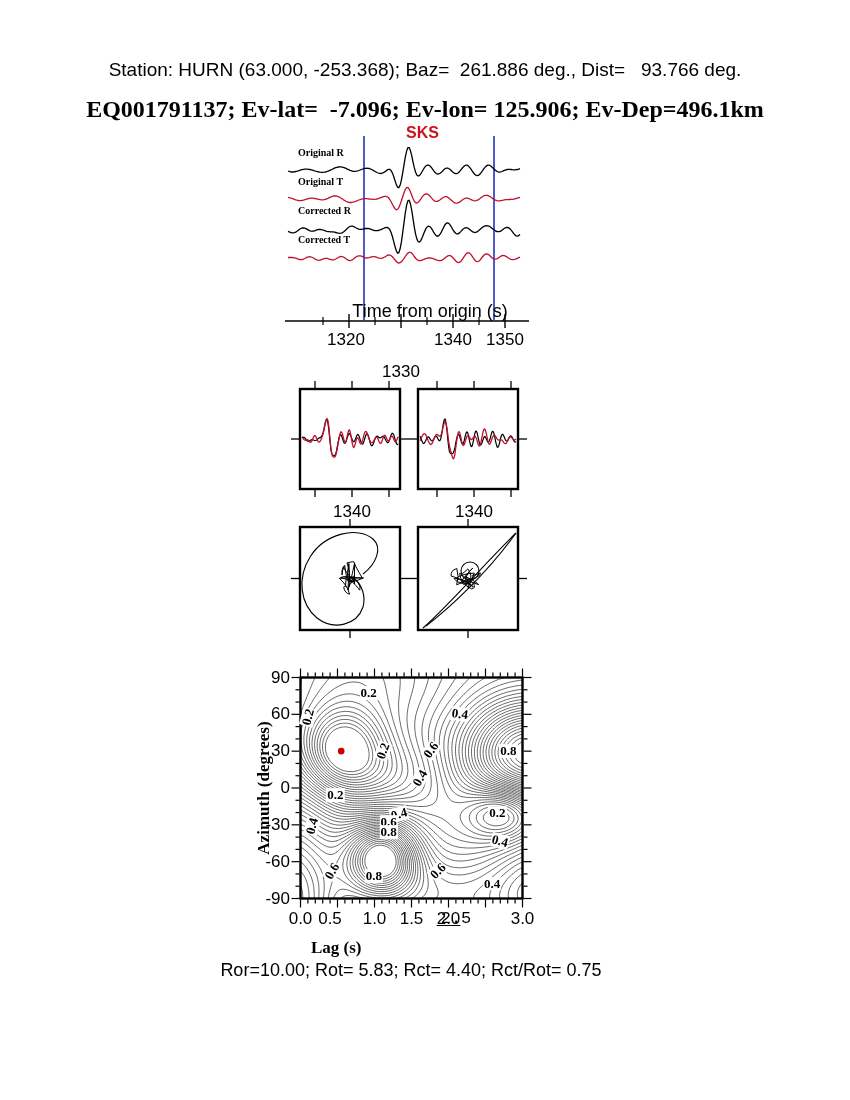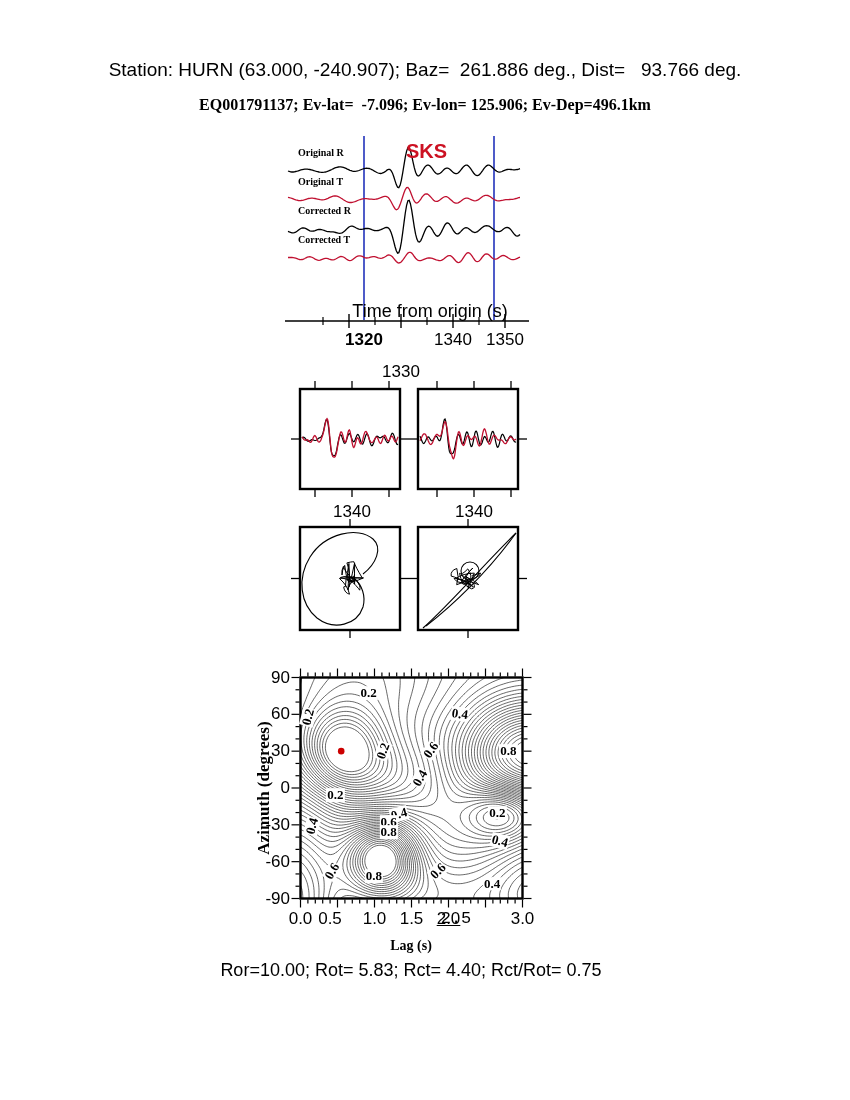--- a/index.html
+++ b/index.html
@@ -1,32 +1,32 @@
 <!DOCTYPE html>
 <html><head>
 <meta charset="utf-8">
 <style>
   html,body{margin:0;padding:0;background:#fff}
   .page{position:relative;width:850px;height:1100px;background:#ffffff;overflow:hidden;
         font-family:"Liberation Sans",sans-serif;color:#000}
   .abs{position:absolute}
   .pre{white-space:pre}
   .title1{top:59px;left:0;width:850px;text-align:center;font-size:19px}
-  .title2{top:96px;left:0;width:850px;text-align:center;font-size:16px;
+  .title2{top:96px;left:0;width:850px;text-align:center;font-size:24px;
           font-family:"Liberation Serif",serif;font-weight:700}
-  .sks{left:406px;top:140px;font-size:20px;font-weight:700}
+  .sks{left:406px;top:124px;font-size:16px;font-weight:700}
   .trace-lbl{left:298px;font-size:10px;font-family:"Liberation Serif",serif;font-weight:700;line-height:1.1}
   .time-axis-lbl{left:320px;top:301px;width:220px;text-align:center;font-size:18px}
   .tick{position:absolute;font-size:17px;transform:translateX(-50%);white-space:nowrap}
   .ytick{position:absolute;font-size:17px;width:48px;text-align:right;white-space:nowrap}
   .ct-title{left:250px;top:652px;width:330px;text-align:center;font-size:16px;
             font-family:"Liberation Serif",serif;font-weight:700;white-space:nowrap}
   .az-lbl{left:183px;top:778px;width:162px;text-align:center;font-size:17px;
           font-family:"Liberation Serif",serif;font-weight:700;transform:rotate(-90deg)}
-  .lag-lbl{left:311px;top:938px;width:200px;text-align:center;font-size:14px;
+  .lag-lbl{left:311px;top:938px;width:200px;text-align:left;font-size:17px;
            font-family:"Liberation Serif",serif;font-weight:700}
   .footer{left:0;top:960px;width:822px;text-align:center;font-size:18px}
   .clbl{position:absolute;font-size:13px;font-family:"Liberation Serif",serif;font-weight:700;
         background:#fff;line-height:1.05;padding:0 1px;white-space:nowrap}
   svg{position:absolute;left:0;top:0}
 </style>
 </head>
 <body>
 
 <div class="page" id="page">
@@ -230,37 +230,37 @@
       <line x1="523.5" y1="861.6666666666667" x2="531.5" y2="861.6666666666667" stroke="#000" stroke-width="1.2"></line>
       <line x1="295.5" y1="873.9444444444445" x2="299.5" y2="873.9444444444445" stroke="#000" stroke-width="1.2"></line>
       <line x1="523.5" y1="873.9444444444445" x2="527.5" y2="873.9444444444445" stroke="#000" stroke-width="1.2"></line>
       <line x1="295.5" y1="886.2222222222222" x2="299.5" y2="886.2222222222222" stroke="#000" stroke-width="1.2"></line>
       <line x1="523.5" y1="886.2222222222222" x2="527.5" y2="886.2222222222222" stroke="#000" stroke-width="1.2"></line>
       <line x1="291.5" y1="898.5" x2="299.5" y2="898.5" stroke="#000" stroke-width="1.2"></line>
       <line x1="523.5" y1="898.5" x2="531.5" y2="898.5" stroke="#000" stroke-width="1.2"></line>
       <circle cx="341.2" cy="751.1666666666666" r="3.3" fill="#cc0000" stroke="none"></circle>
     </svg>
 
-  <div class="abs title1 pre">Station: HURN (63.000, -240.907); Baz=  261.886 deg., Dist=   93.766 deg.</div>
+  <div class="abs title1 pre">Station: HURN (63.000, -253.368); Baz=  261.886 deg., Dist=   93.766 deg.</div>
   <div class="abs title2 pre">EQ001791137; Ev-lat=  -7.096; Ev-lon= 125.906; Ev-Dep=496.1km</div>
 
   <div class="abs sks" id="sks-lbl" style="color: rgb(204, 17, 34);">SKS</div>
 
   <div class="abs time-axis-lbl">Time from origin (s)</div>
 
   <div class="abs az-lbl">Azimuth (degrees)</div>
   <div class="abs lag-lbl">Lag (s)</div>
 
   <div class="abs footer">Ror=10.00; Rot= 5.83; Rct= 4.40; Rct/Rot= 0.75</div>
 
 <div class="abs trace-lbl" style="left: 298px; top: 147px;">Original R</div>
     <div class="abs trace-lbl" style="left: 298px; top: 176px;">Original T</div>
     <div class="abs trace-lbl" style="left: 298px; top: 205px;">Corrected R</div>
     <div class="abs trace-lbl" style="left: 298px; top: 234px;">Corrected T</div>
-    <div class="abs tick" style="left: 364px; top: 330px; font-weight: bold;">1320</div>
+    <div class="abs tick" style="left: 346px; top: 330px;">1320</div>
     <div class="abs tick" style="left: 401px; top: 330px; margin-top: 32px;">1330</div>
     <div class="abs tick" style="left: 453px; top: 330px;">1340</div>
     <div class="abs tick" style="left: 505px; top: 330px;">1350</div>
     <div class="abs tick" style="left: 352px; top: 502px;">1340</div>
     <div class="abs tick" style="left: 474px; top: 502px;">1340</div>
     <div class="abs tick" style="left: 300.5px; top: 909px;">0.0</div>
     <div class="abs tick" style="left: 330px; top: 909px;">0.5</div>
     <div class="abs tick" style="left: 374.5px; top: 909px;">1.0</div>
     <div class="abs tick" style="left: 411.5px; top: 909px;">1.5</div>
     <div class="abs tick" style="left: 448.5px; top: 909px; text-decoration: underline;">2.0</div>

